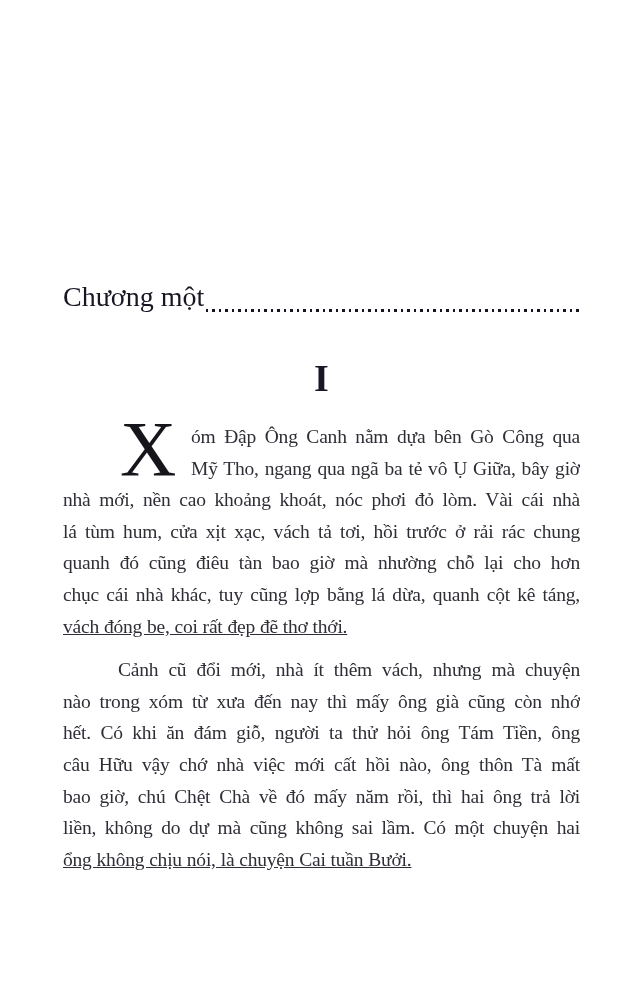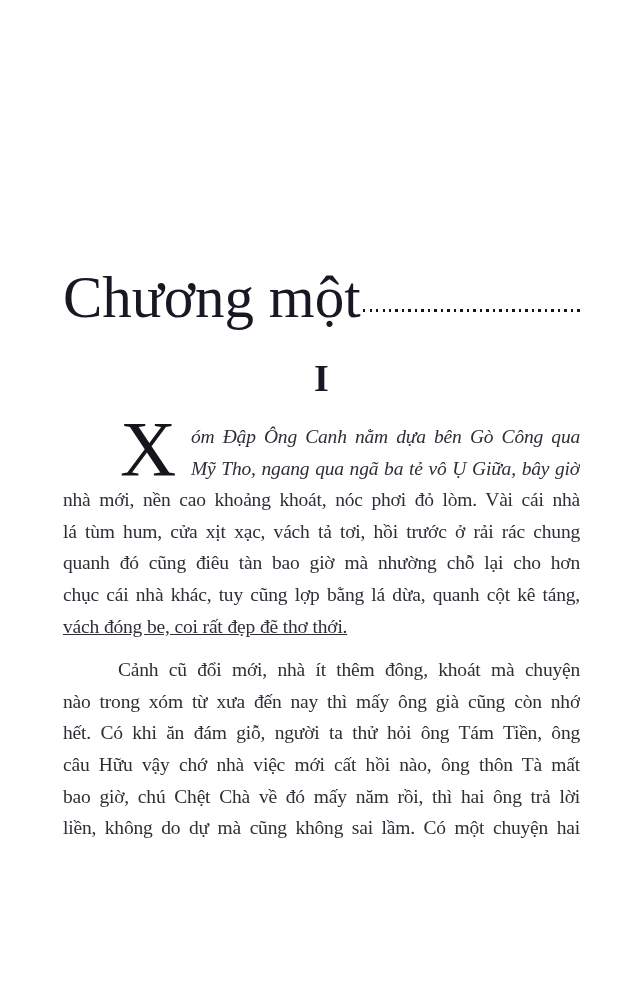--- a/index.html
+++ b/index.html
@@ -19,21 +19,21 @@
   
   .heading-row {
     position: absolute;
     left: 63px;
     right: 49px;
     top: 272px;
     display: flex;
     align-items: flex-end;
   }
   .chapter-heading {
-    font-size: 59px;
+    font-size: 28px;
     line-height: 50px;
     color: #181824;
     letter-spacing: 0;
     white-space: nowrap;
   }
   .dotted-leader {
     flex: 1 1 auto;
     height: 3px;
     margin-left: 2px;
     margin-bottom: 10px;
@@ -77,21 +77,20 @@
     text-align: justify;
     text-align-last: justify;
   }
   .line.last {
     text-align: right;
     text-align-last: left;
     text-decoration: underline;
   }
   .line.dropcap-offset {
     padding-left: 128px;
-    font-style: italic;
   }
   .line.first-indent {
     padding-left: 55px;
   }
   .drop-cap {
     position: absolute;
     left: 57px;
     top: -11px;
     font-size: 78px;
     line-height: 78px;
@@ -117,22 +116,23 @@
       <div class="line dropcap-offset">óm Đập Ông Canh nằm dựa bên Gò Công qua</div>
       <div class="line dropcap-offset">Mỹ Tho, ngang qua ngã ba tẻ vô Ụ Giữa, bây giờ</div>
       <div class="line">nhà mới, nền cao khoảng khoát, nóc phơi đỏ lòm. Vài cái nhà</div>
       <div class="line">lá tùm hum, cửa xịt xạc, vách tả tơi, hồi trước ở rải rác chung</div>
       <div class="line">quanh đó cũng điêu tàn bao giờ mà nhường chỗ lại cho hơn</div>
       <div class="line">chục cái nhà khác, tuy cũng lợp bằng lá dừa, quanh cột kê táng,</div>
       <div class="line last">vách đóng be, coi rất đẹp đẽ thơ thới.</div>
     </div>
 
     <div class="para para-2">
-      <div class="line first-indent">Cảnh cũ đổi mới, nhà ít thêm đông, khoát mà chuyện</div>
+      <div class="line first-indent">Cảnh cũ đổi mới, nhà ít thêm vách, nhưng mà chuyện</div>
       <div class="line">nào trong xóm từ xưa đến nay thì mấy ông già cũng còn nhớ</div>
       <div class="line">hết. Có khi ăn đám giỗ, người ta thử hỏi ông Tám Tiền, ông</div>
       <div class="line">câu Hữu vậy chớ nhà việc mới cất hồi nào, ông thôn Tà mất</div>
       <div class="line">bao giờ, chú Chệt Chà về đó mấy năm rồi, thì hai ông trả lời</div>
       <div class="line">liền, không do dự mà cũng không sai lầm. Có một chuyện hai</div>
+      <div class="line last">ổng không chịu nói, là chuyện Cai tuần Bưởi.</div>
     </div>
 
   </div>
 </div>
 
 </body></html>

